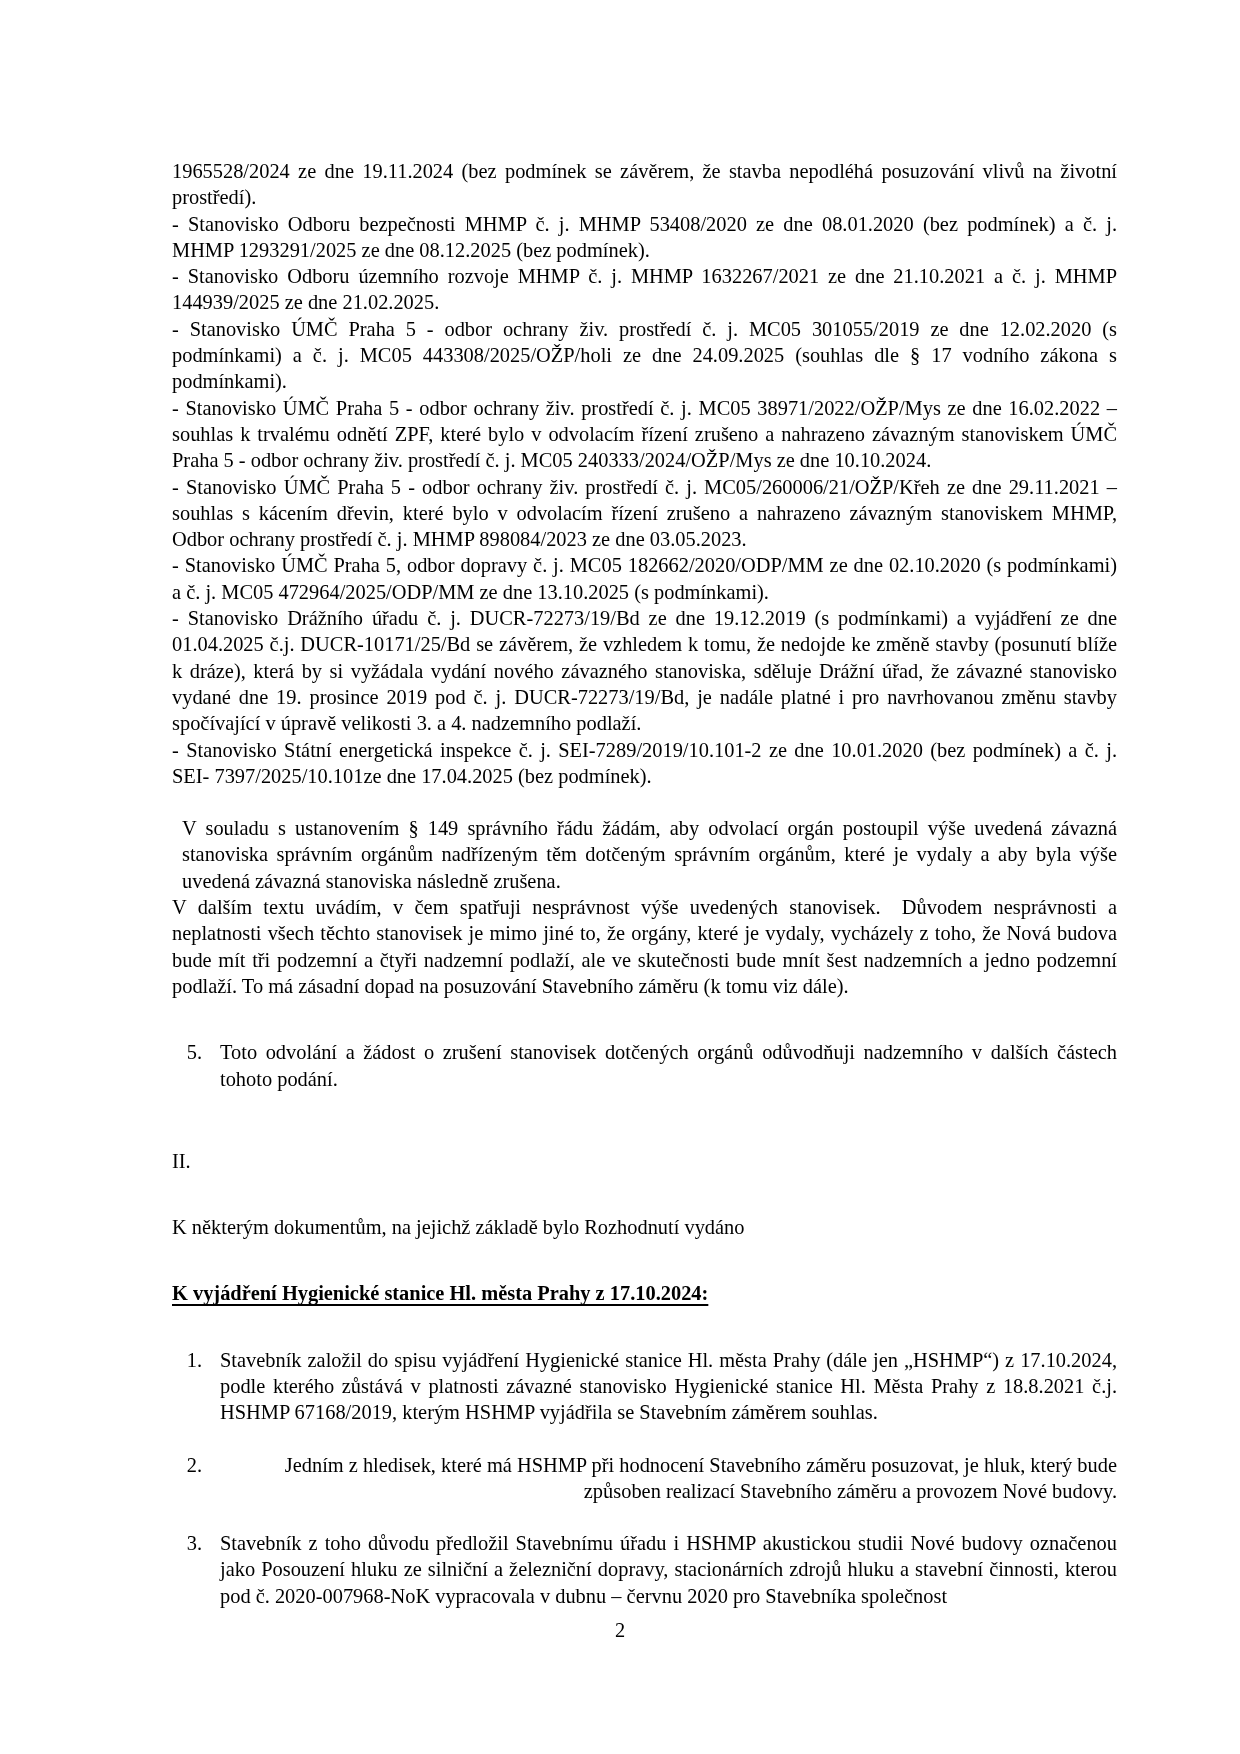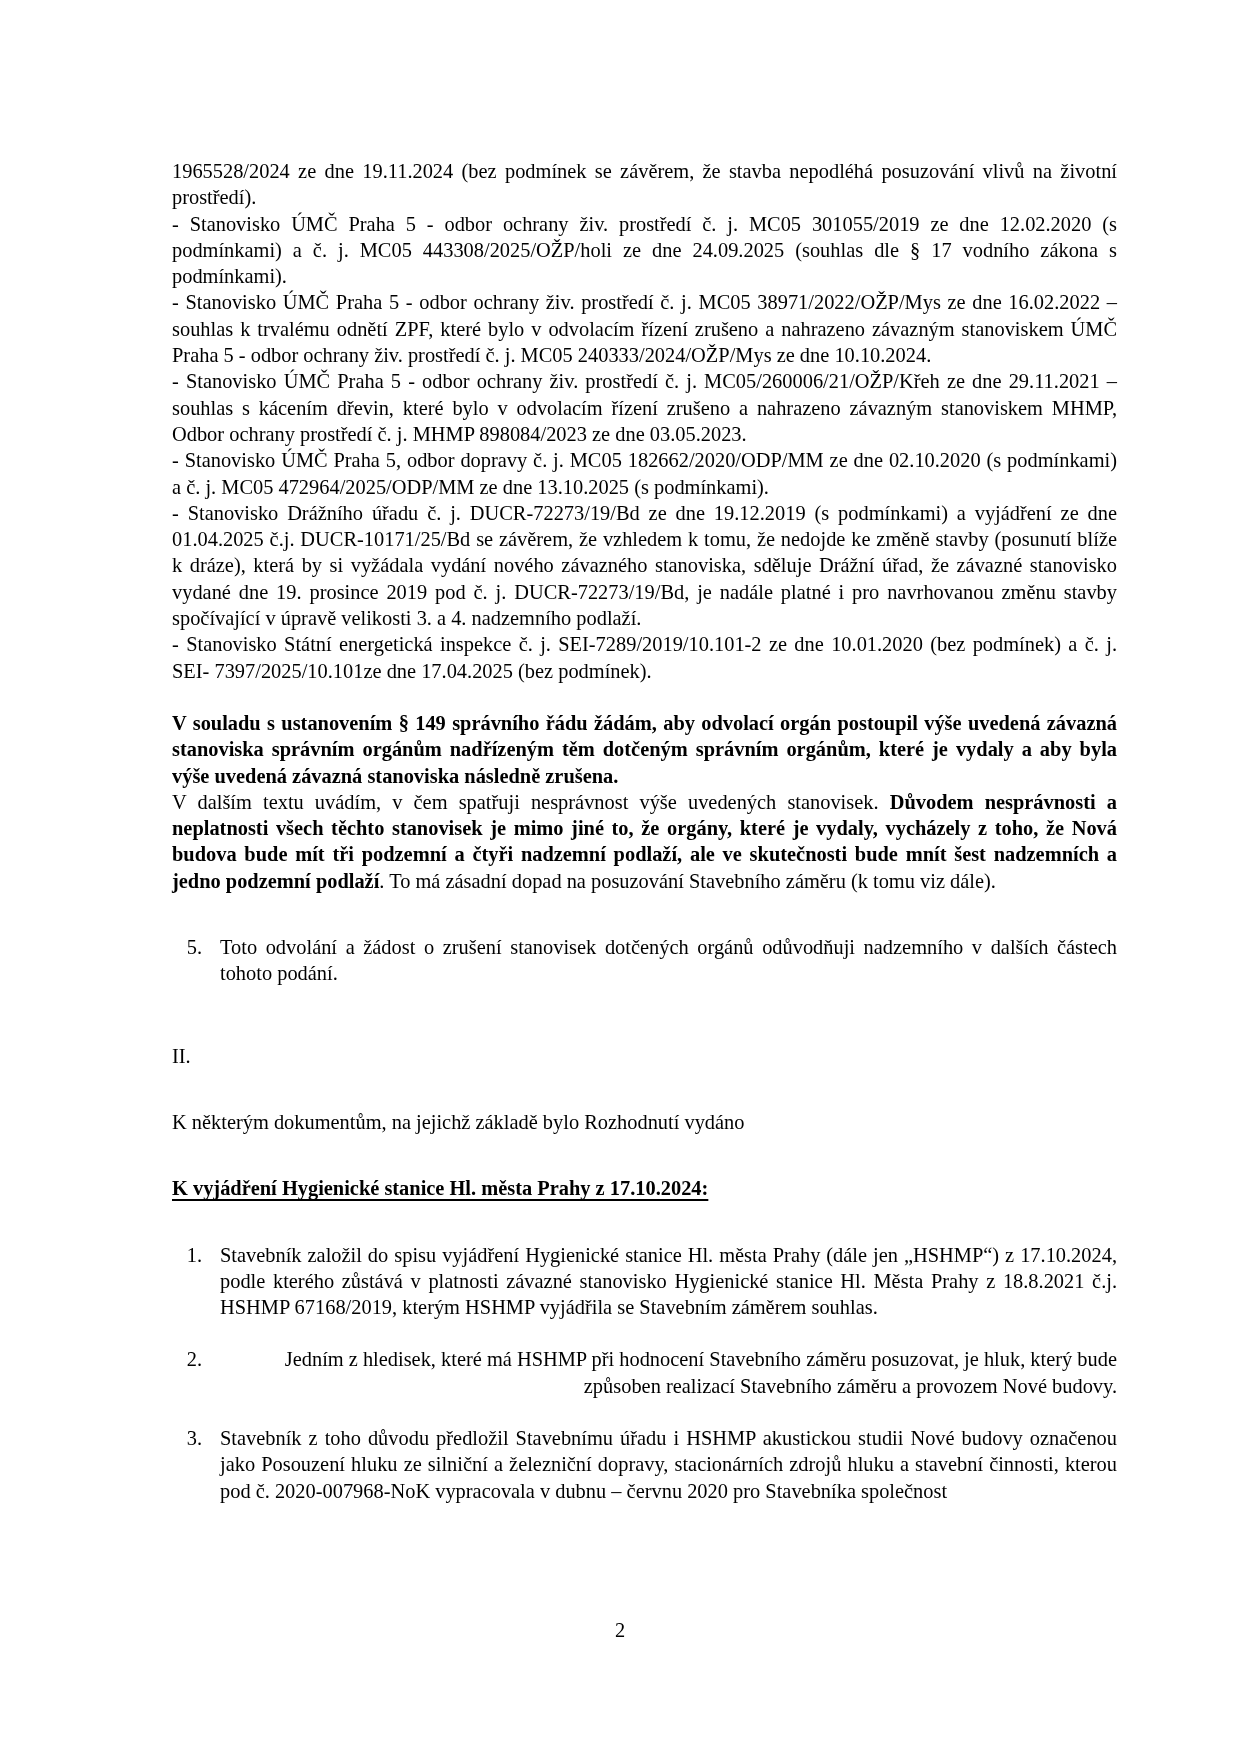--- a/index.html
+++ b/index.html
@@ -32,21 +32,21 @@
     hyphens: none;
     margin: 0;
   }
   .block {
     margin: 0 0 0 0;
   }
   .gap-med   { height: 26px; }
   .gap-large { height: 40px; }
   .gap-xl    { height: 56px; }
 
-  b, .bold { font-weight: bold; }
+  b, .bold { font-weight: normal; margin-left: 10px; }
   i, .ital { }
 
   .center {
     text-align: left;
     font-weight: normal;
     font-size: 20.4px;
     line-height: 26.3px;
     margin: 0;
   }
   .heading-under {
@@ -96,20 +96,22 @@
     line-height: 24px;
   }
 </style>
 </head>
 <body>
 
 <div class="page">
 
   <div class="block">
     <p class="body-text">1965528/2024 ze dne 19.11.2024 (bez podmínek se závěrem, že stavba nepodléhá posuzování vlivů na životní prostředí).</p>
+    <p class="body-text">- Stanovisko Odboru bezpečnosti MHMP č. j. MHMP 53408/2020 ze dne 08.01.2020 (bez podmínek) a č. j. MHMP 1293291/2025 ze dne 08.12.2025 (bez podmínek).</p>
+    <p class="body-text">- Stanovisko Odboru územního rozvoje MHMP č. j. MHMP 1632267/2021 ze dne 21.10.2021 a č. j. MHMP 144939/2025 ze dne 21.02.2025.</p>
     <p class="body-text">- Stanovisko ÚMČ Praha 5 - odbor ochrany živ. prostředí č. j. MC05 301055/2019 ze dne 12.02.2020 (s podmínkami) a č. j. MC05 443308/2025/OŽP/holi ze dne 24.09.2025 (souhlas dle § 17 vodního zákona s podmínkami).</p>
     <p class="body-text">- Stanovisko ÚMČ Praha 5 - odbor ochrany živ. prostředí č. j. MC05 38971/2022/OŽP/Mys ze dne 16.02.2022 – souhlas k trvalému odnětí ZPF, které bylo v odvolacím řízení zrušeno a nahrazeno závazným stanoviskem ÚMČ Praha 5 - odbor ochrany živ. prostředí č. j. MC05 240333/2024/OŽP/Mys ze dne 10.10.2024.</p>
     <p class="body-text">- Stanovisko ÚMČ Praha 5 - odbor ochrany živ. prostředí č. j. MC05/260006/21/OŽP/Křeh ze dne 29.11.2021 – souhlas s kácením dřevin, které bylo v odvolacím řízení zrušeno a nahrazeno závazným stanoviskem MHMP, Odbor ochrany prostředí č. j. MHMP 898084/2023 ze dne 03.05.2023.</p>
     <p class="body-text">- Stanovisko ÚMČ Praha 5, odbor dopravy č. j. MC05 182662/2020/ODP/MM ze dne 02.10.2020 (s podmínkami) a č. j. MC05 472964/2025/ODP/MM ze dne 13.10.2025 (s podmínkami).</p>
     <p class="body-text">- Stanovisko Drážního úřadu č. j. DUCR-72273/19/Bd ze dne 19.12.2019 (s podmínkami) a vyjádření ze dne 01.04.2025 č.j. DUCR-10171/25/Bd se závěrem, že vzhledem k tomu, že nedojde ke změně stavby (posunutí blíže k dráze), která by si vyžádala vydání nového závazného stanoviska, sděluje Drážní úřad, že závazné stanovisko vydané dne 19. prosince 2019 pod č. j. DUCR-72273/19/Bd, je nadále platné i pro navrhovanou změnu stavby spočívající v úpravě velikosti 3. a 4. nadzemního podlaží.</p>
     <p class="body-text">- Stanovisko Státní energetická inspekce č. j. SEI-7289/2019/10.101-2 ze dne 10.01.2020 (bez podmínek) a č. j. SEI- 7397/2025/10.101ze dne 17.04.2025 (bez podmínek).</p>
   </div>
 
   <div class="gap-med"></div>
 

